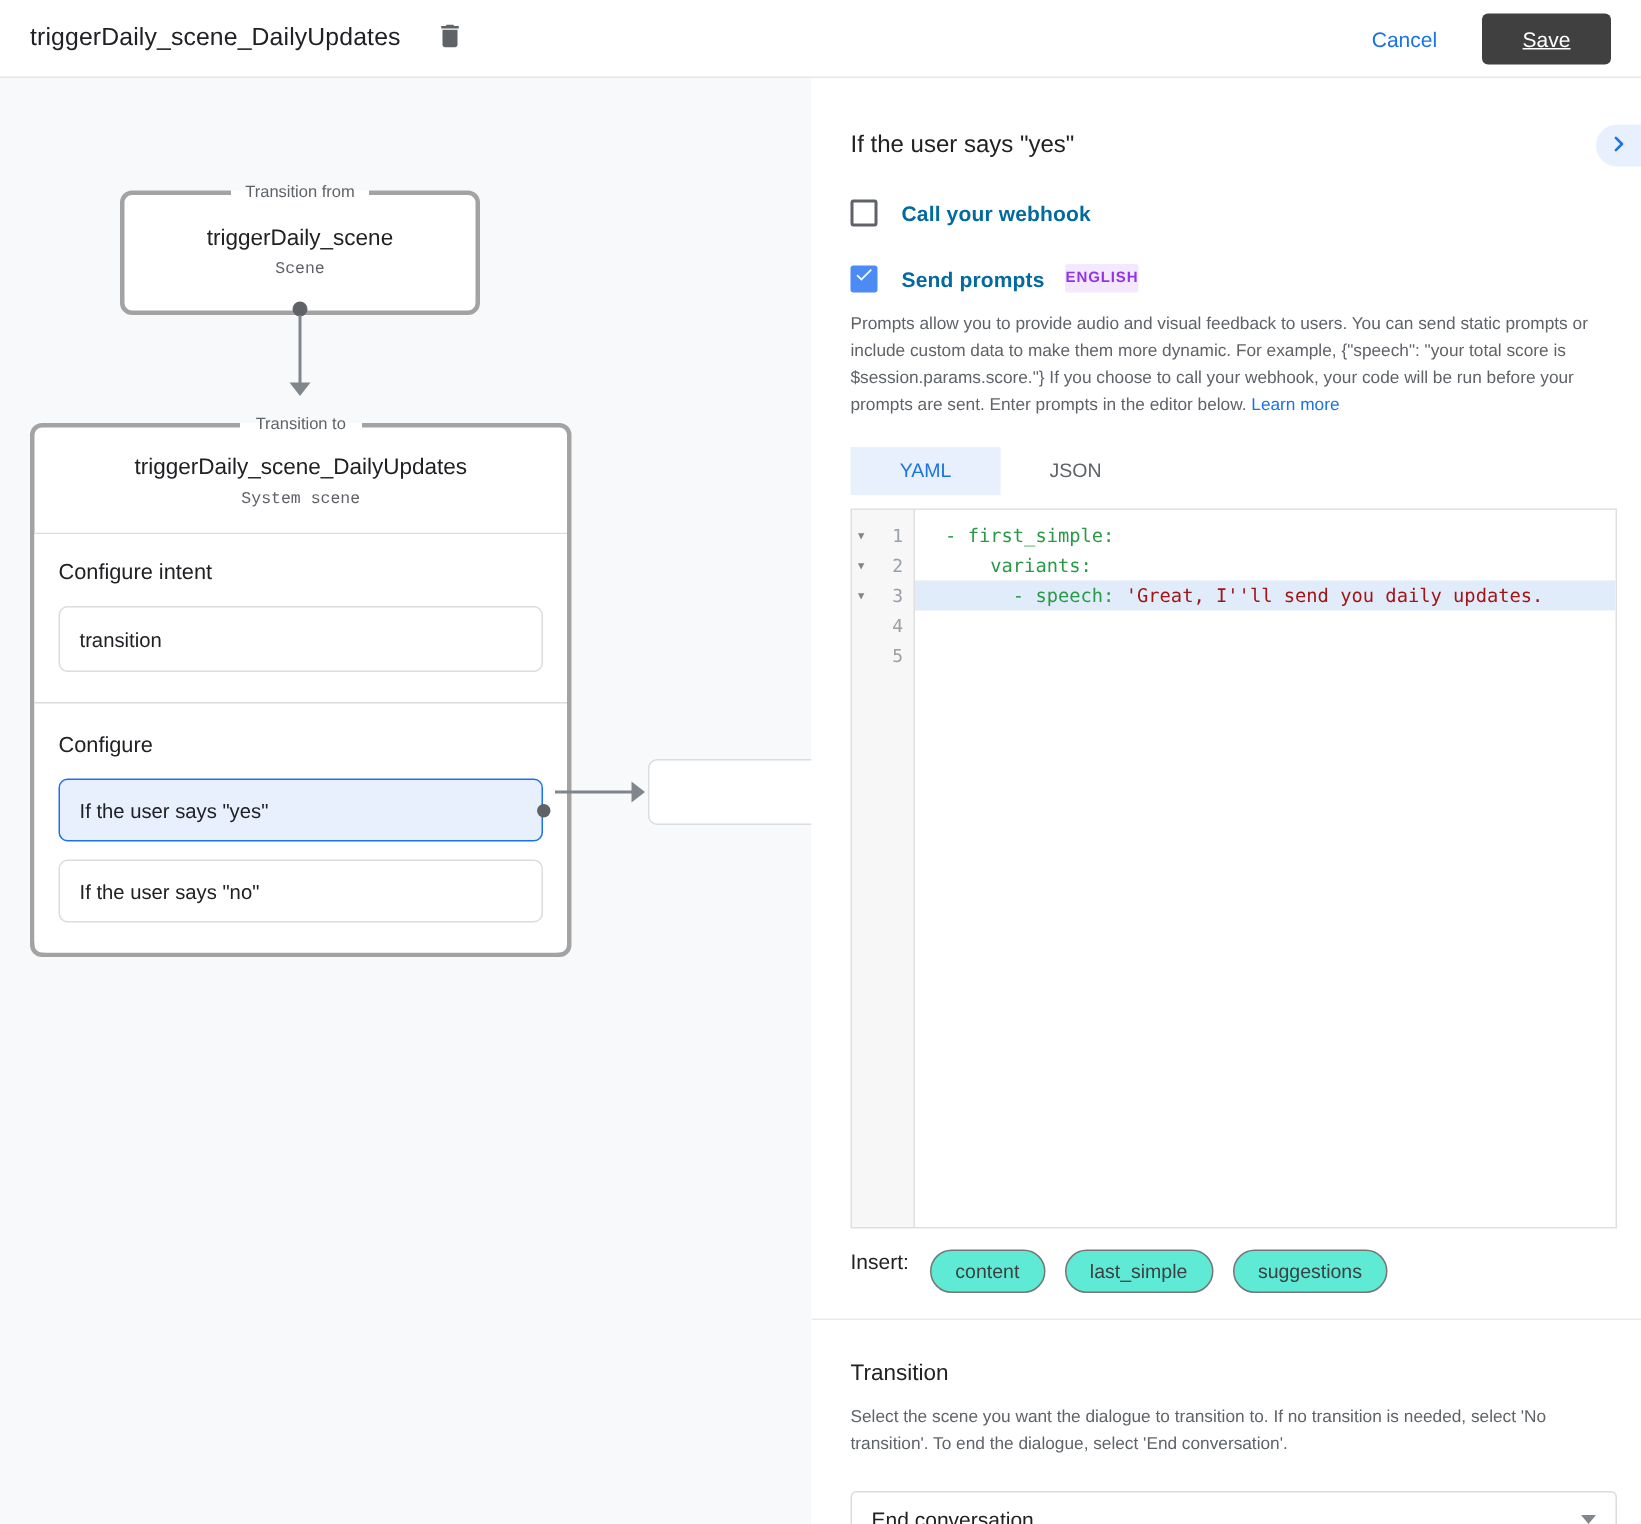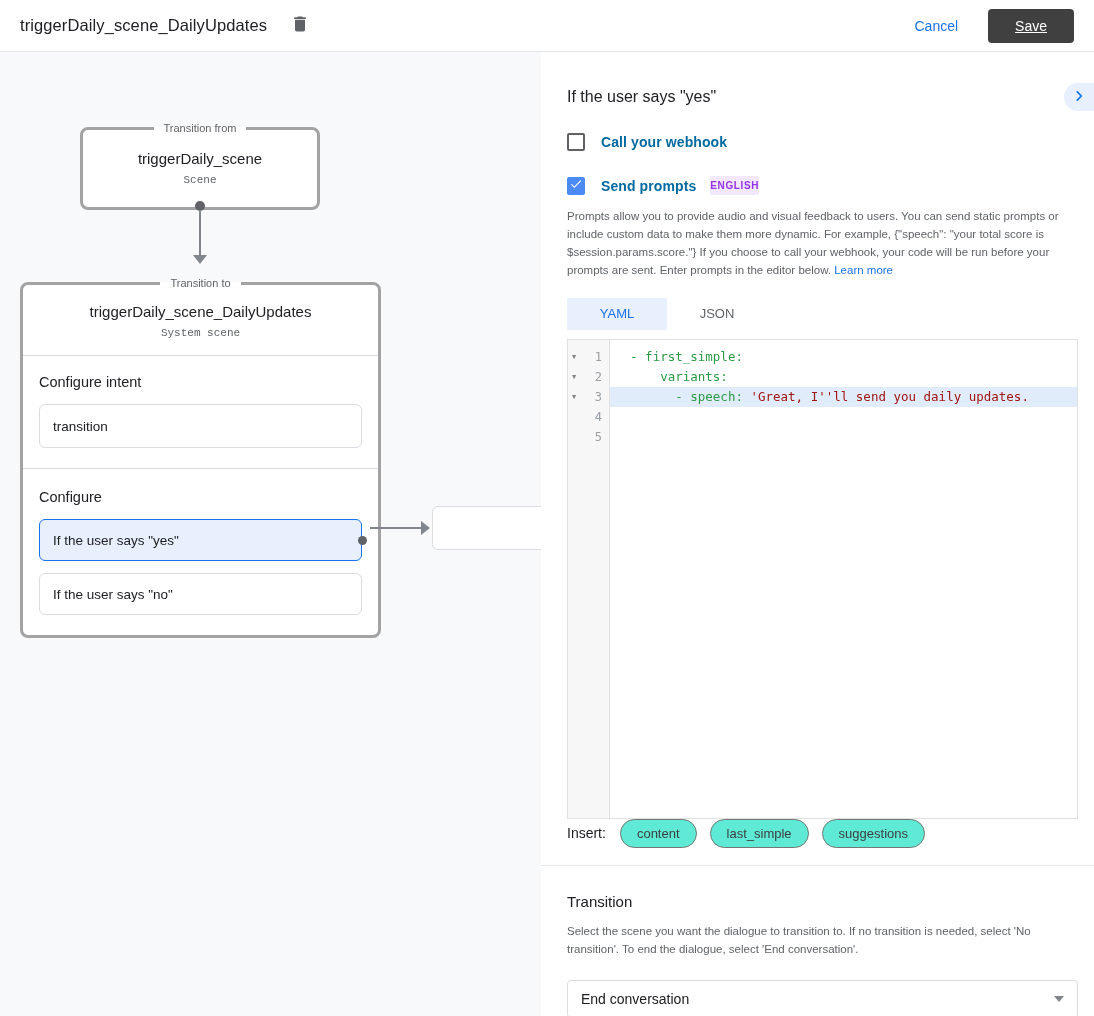--- a/index.html
+++ b/index.html
@@ -65,21 +65,21 @@
   .editor { margin-top:9px; height:480px; border:1px solid #e0e0e0; display:flex; font-family:"DejaVu Sans Mono", monospace; font-size:12.5px; }
   .gutter { width:42px; background:#f7f7f7; border-right:1px solid #e0e0e0; padding-top:7px; }
   .gutter-line { position:relative; height:20px; line-height:20px; text-align:right; padding-right:7px; color:#9aa0a6; font-size:12px; }
   .gutter-line .fold { position:absolute; left:4px; top:0; font-size:7px; color:#80868b; cursor:pointer; }
   .code-area { flex:1; padding-top:7px; overflow:hidden; }
   .code-line { height:20px; line-height:20px; white-space:pre; padding-left:5px; }
   .code-line.hl { background:#e1ecfb; }
   .tok-key { color:#2b9a47; }
   .tok-string { color:#a31515; }
 
-  .insert-row { display:flex; align-items:center; }
+  .insert-row { margin-top:14px; display:flex; }
   .insert-label { font-size:14px; color:#202124; margin-right:14px; }
   .chip { border:1px solid #747775; border-radius:18px; padding:6px 16px; font-size:13px; color:#3c4043; background:#5eead4; margin-right:13px; cursor:pointer; }
 
   .panel-divider { margin:17px -16px 0 -26px; border-top:1px solid #e8eaed; }
 
   .transition-section { padding-top:27px; }
   .section-title { font-size:15px; font-weight:400; color:#202124; }
   .select-box { margin-top:21px; width:511px; height:38px; border:1px solid #dadce0; border-radius:4px; display:flex; align-items:center; padding:0 13px; cursor:pointer; }
   .select-value { font-size:14px; color:#202124; }
   .caret-down { margin-left:auto; width:0; height:0; border-left:5px solid transparent; border-right:5px solid transparent; border-top:6px solid #80868b; }

